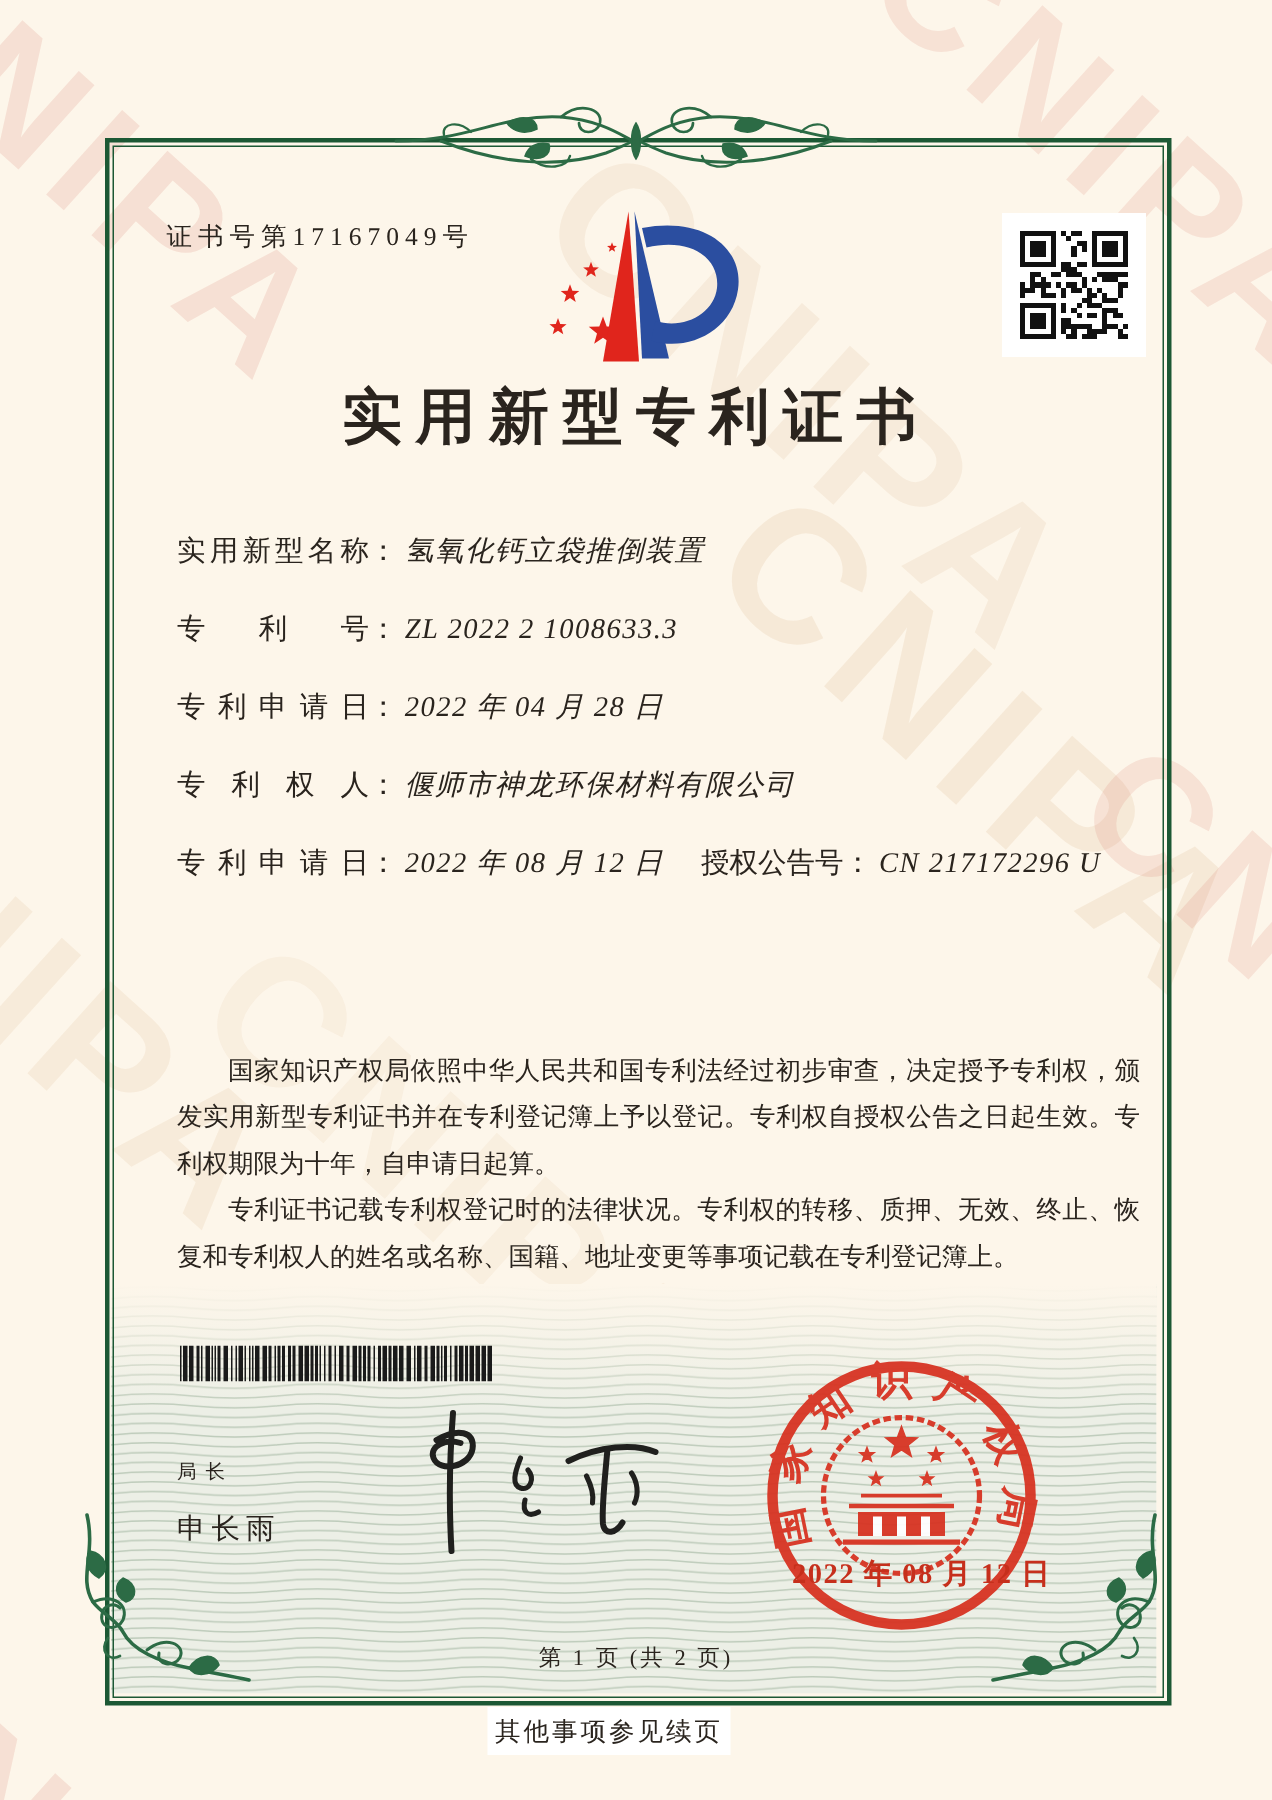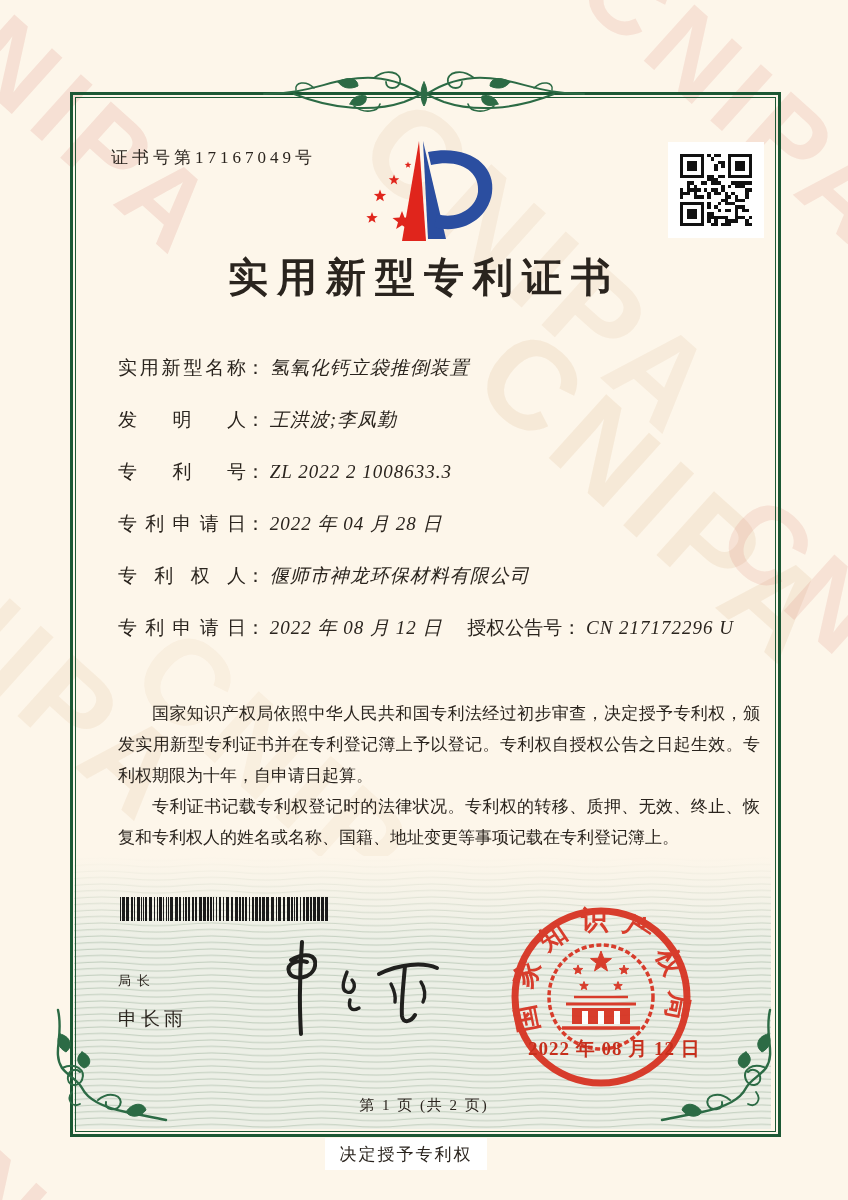--- a/index.html
+++ b/index.html
@@ -270,24 +270,20 @@
   </div>
 
   <div class="title">实用新型专利证书</div>
 
   <div class="fields">
     <div class="field-row">
       <span class="f-label">实用新型名称</span><span class="f-colon">：</span>
       <span class="f-value">氢氧化钙立袋推倒装置</span>
     </div>
     <div class="field-row">
-      <span class="f-label">发明人</span><span class="f-colon">：</span>
-      <span class="f-value">王洪波;李凤勤</span>
-    </div>
-    <div class="field-row">
       <span class="f-label">专利号</span><span class="f-colon">：</span>
       <span class="f-value">ZL 2022 2 1008633.3</span>
     </div>
     <div class="field-row">
       <span class="f-label">专利申请日</span><span class="f-colon">：</span>
       <span class="f-value">2022 年 04 月 28 日</span>
     </div>
     <div class="field-row">
       <span class="f-label">专利权人</span><span class="f-colon">：</span>
       <span class="f-value">偃师市神龙环保材料有限公司</span>
@@ -406,15 +402,15 @@
       <rect x="92" y="109" width="6" height="13" fill="#ffffff" stroke="none"></rect>
       <rect x="108" y="109" width="6" height="13" fill="#ffffff" stroke="none"></rect>
       <path d="M56,126 H134" fill="none" stroke-width="3.5"></path>
     </g>
   </svg>
 
   <div class="seal-date">2022 年 08 月 12 日</div>
 
   <div class="page-num">第 1 页 (共 2 页)</div>
 
-  <div class="footer-box">决定授予专利权</div>
+  <div class="footer-box">其他事项参见续页</div>
 
 </div>
 
 </body></html>

